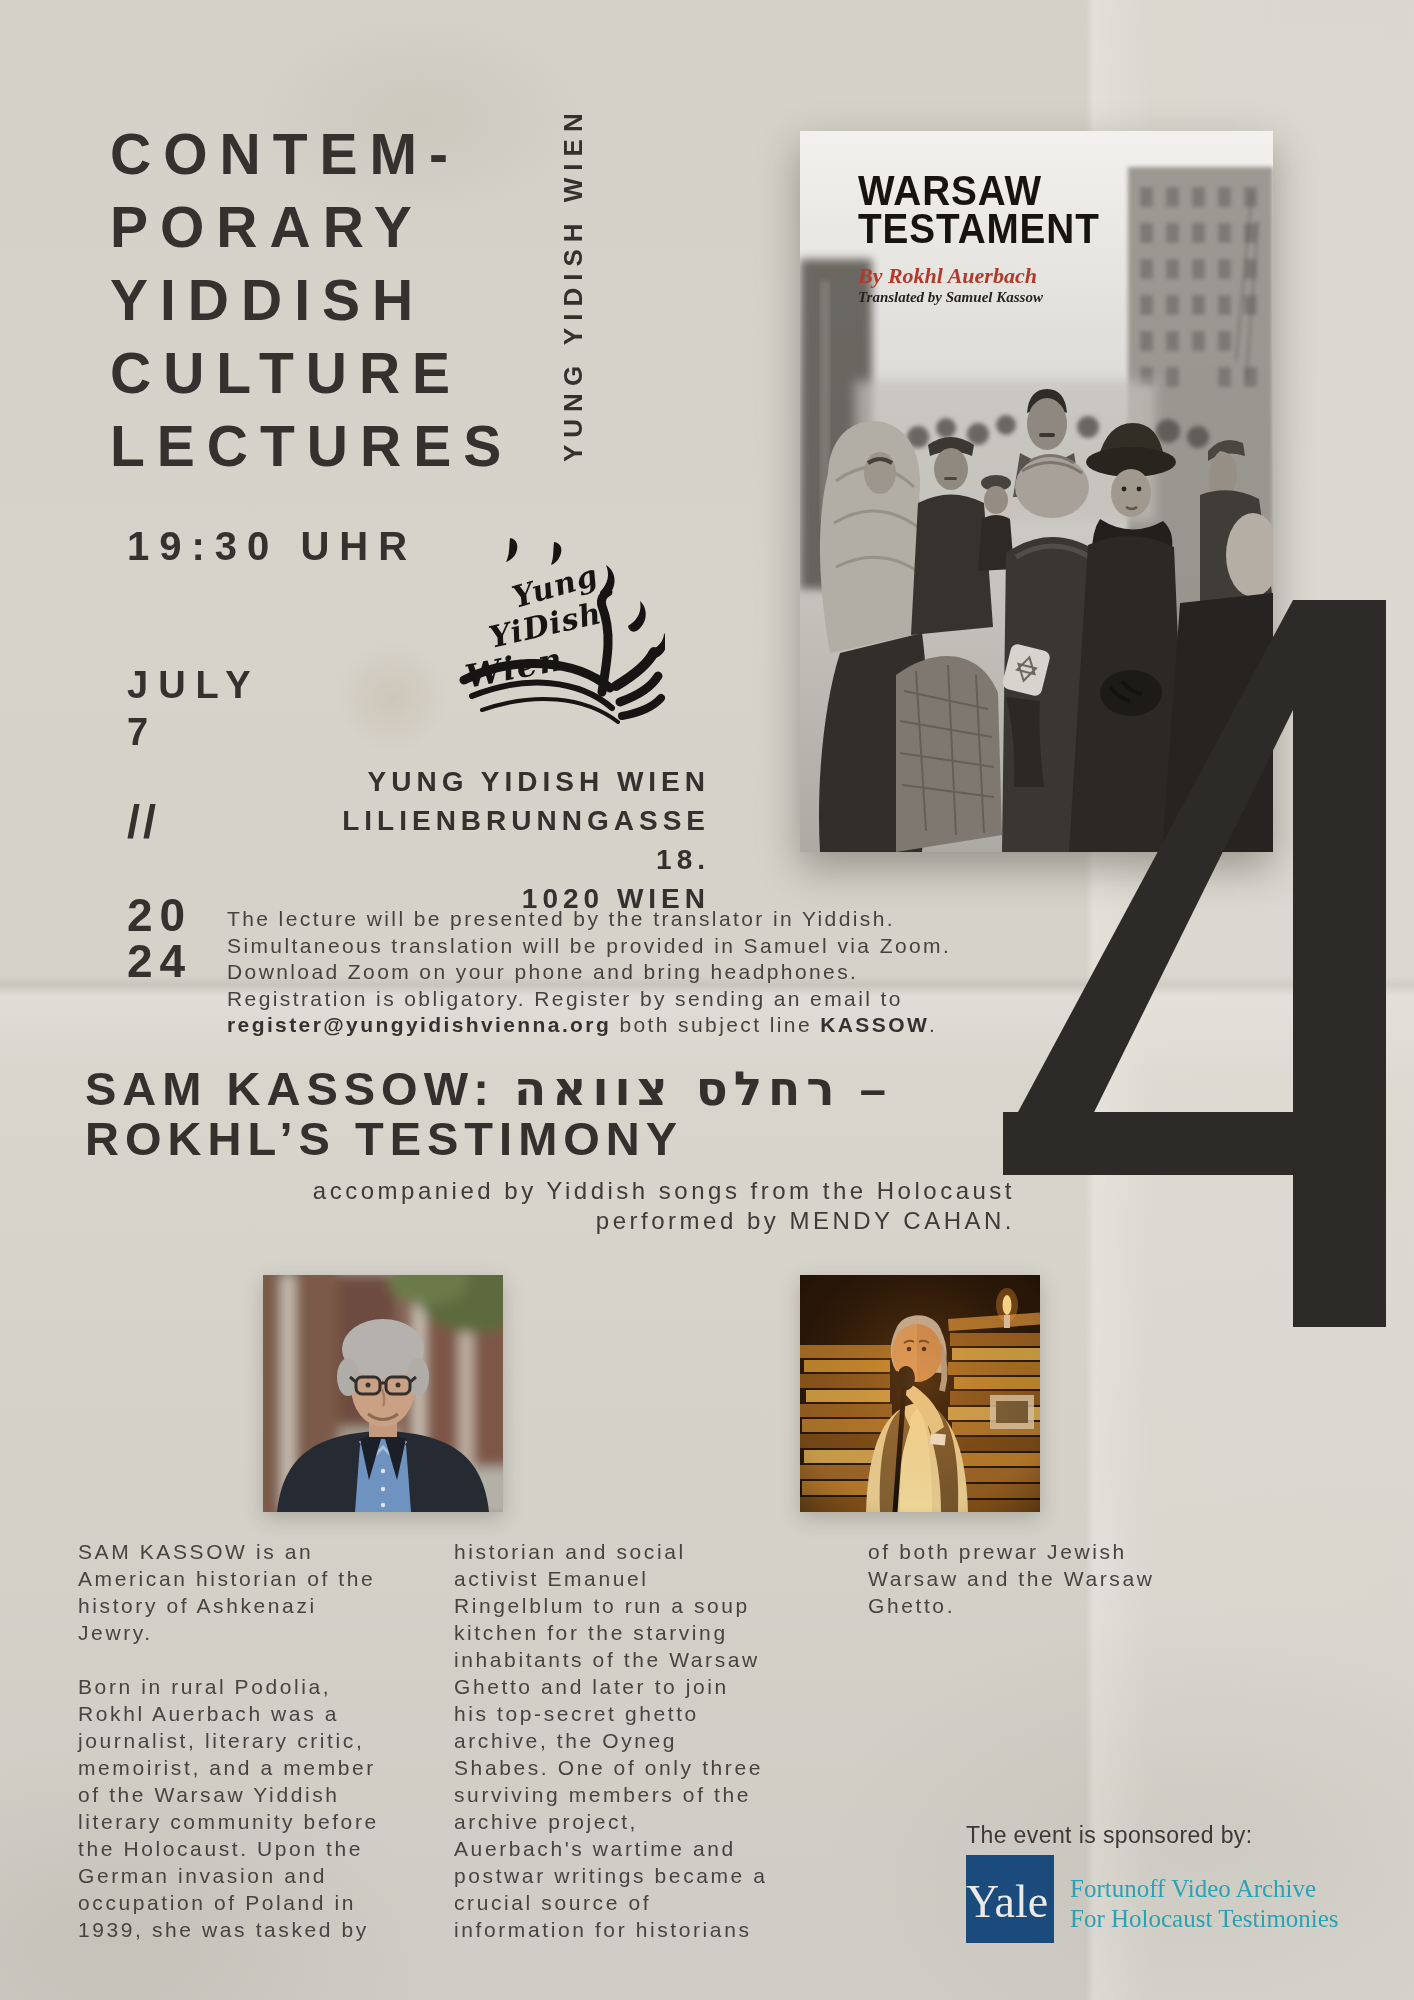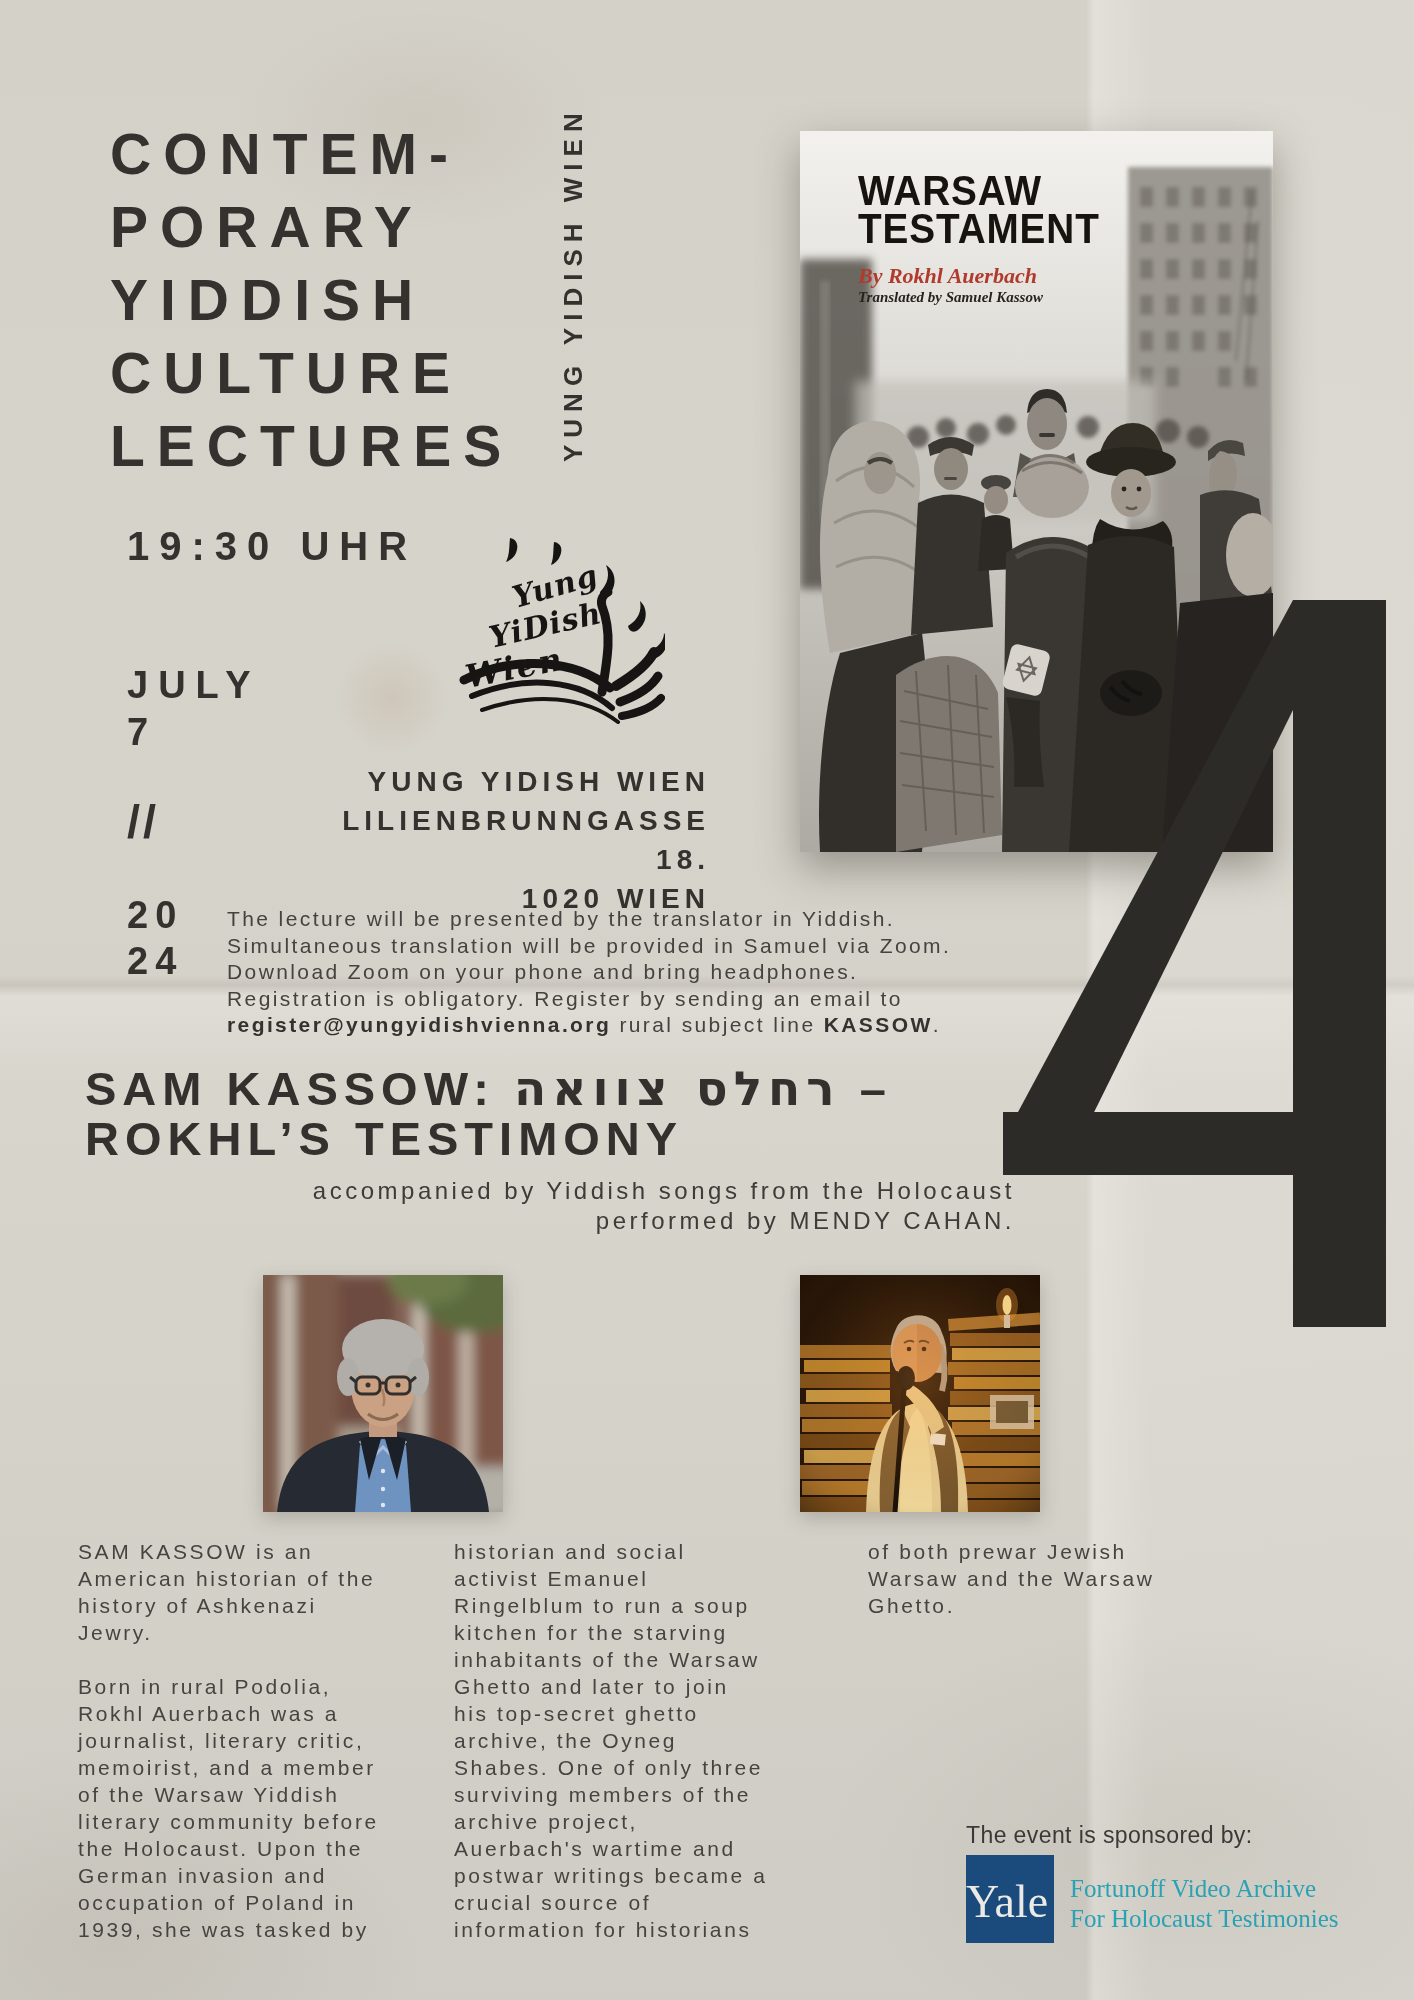--- a/index.html
+++ b/index.html
@@ -13,21 +13,21 @@
       radial-gradient(ellipse 420px 260px at 8% 97%, rgba(125,115,98,0.12), rgba(125,115,98,0) 75%),
       linear-gradient(90deg, rgba(248,246,240,0) 1086px, rgba(248,246,240,0.40) 1094px, rgba(242,240,234,0.20) 1150px, rgba(238,236,230,0.22) 100%),
       linear-gradient(180deg, #d4d1c9 0px, #d6d3cb 600px, #d5d2ca 975px, #c9c5bd 985px, #e0ddd6 996px, #d8d5cd 1080px, #d3d0c8 1600px, #cfccc5 2000px);
   }
   .abs{position:absolute;}
   .title{left:110px;top:118px;font-size:57px;font-weight:700;letter-spacing:12px;line-height:73px;color:#34312e;white-space:pre-line;}
   .vlabel{left:558px;top:462px;transform:rotate(-90deg);transform-origin:0 0;font-size:26px;font-weight:700;letter-spacing:7px;white-space:nowrap;color:#34312e;}
   .time{left:127px;top:524px;font-size:40px;font-weight:700;letter-spacing:10px;}
   .month{left:127px;top:662px;font-size:38px;font-weight:700;letter-spacing:10px;line-height:47px;white-space:pre-line;}
   .slashes{left:127px;top:794px;font-size:47px;font-weight:700;letter-spacing:3px;}
-  .year{left:127px;top:892px;font-size:38px;font-weight:700;letter-spacing:7px;line-height:46px;white-space:pre-line;}
+  .year{left:127px;top:892px;font-size:46px;font-weight:700;letter-spacing:7px;line-height:46px;white-space:pre-line;}
   .venue{left:280px;top:762px;width:430px;text-align:right;font-size:28px;font-weight:700;letter-spacing:5px;line-height:39px;}
   .info{left:227px;top:906px;font-size:21px;letter-spacing:2.4px;line-height:26.5px;color:#454340;}
   .info b{font-weight:700;color:#343230;}
   .headline{left:85px;top:1064px;font-size:47px;font-weight:700;letter-spacing:6px;line-height:50px;color:#33302d;white-space:nowrap;}
   .heb{font-family:"DejaVu Sans",sans-serif;}
   .sub{left:180px;top:1176px;width:835px;text-align:right;font-size:24px;letter-spacing:3.5px;line-height:30px;color:#3e3b38;}
   .cover{left:800px;top:131px;width:473px;height:721px;box-shadow:0 16px 38px rgba(60,55,45,0.40);}
   .cover svg{position:absolute;left:0;top:0;}
   .cover-titles{position:absolute;left:58px;top:40px;}
   .bt{font-size:43px;font-weight:700;letter-spacing:1px;line-height:38px;color:#17130f;transform:scaleX(0.9);transform-origin:0 0;white-space:pre-line;}
@@ -70,21 +70,21 @@
     <div>YUNG YIDISH WIEN</div>
     <div>LILIENBRUNNGASSE 18.</div>
     <div>1020 WIEN</div>
   </div>
 
   <div class="abs info">
     <div>The lecture will be presented by the translator in Yiddish.</div>
     <div>Simultaneous translation will be provided in Samuel via Zoom.</div>
     <div>Download Zoom on your phone and bring headphones.</div>
     <div>Registration is obligatory. Register by sending an email to</div>
-    <div><b>register@yungyidishvienna.org</b><span> rural subject line </span><b>KASSOW</b><span>.</span></div>
+    <div><b>register@yungyidishvienna.org</b><span> both subject line </span><b>KASSOW</b><span>.</span></div>
   </div>
 
   <div class="abs headline">
     <div><span>SAM KASSOW: </span><span class="heb" dir="rtl">רחלס צוואה</span><span> –</span></div>
     <div>ROKHL’S TESTIMONY</div>
   </div>
   <div class="abs sub">
     <div>accompanied by Yiddish songs from the Holocaust</div>
     <div>performed by MENDY CAHAN.</div>
   </div>

